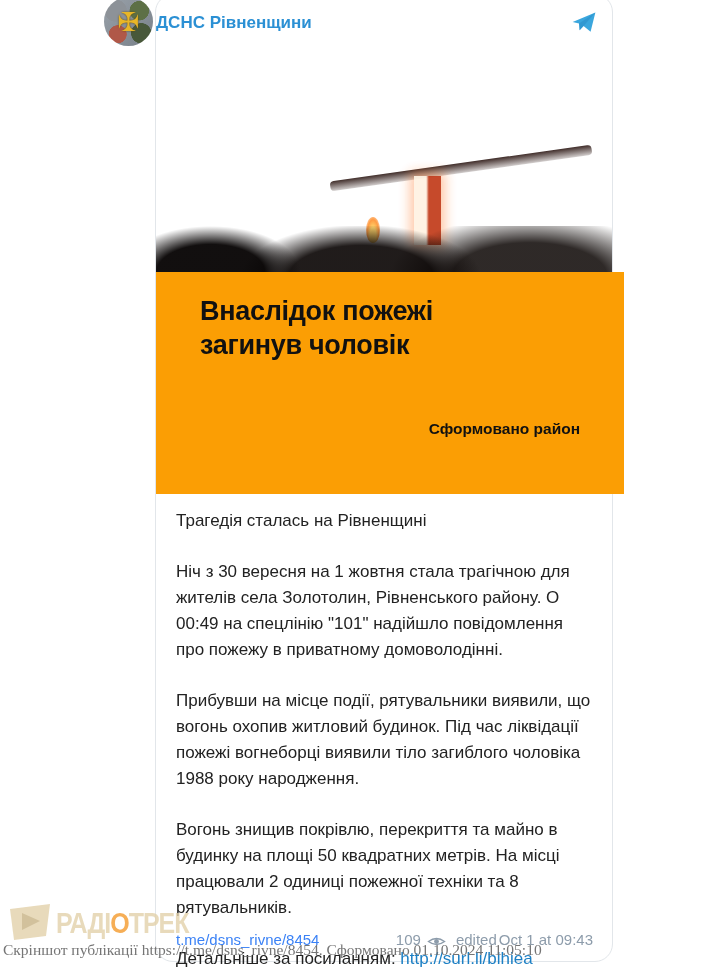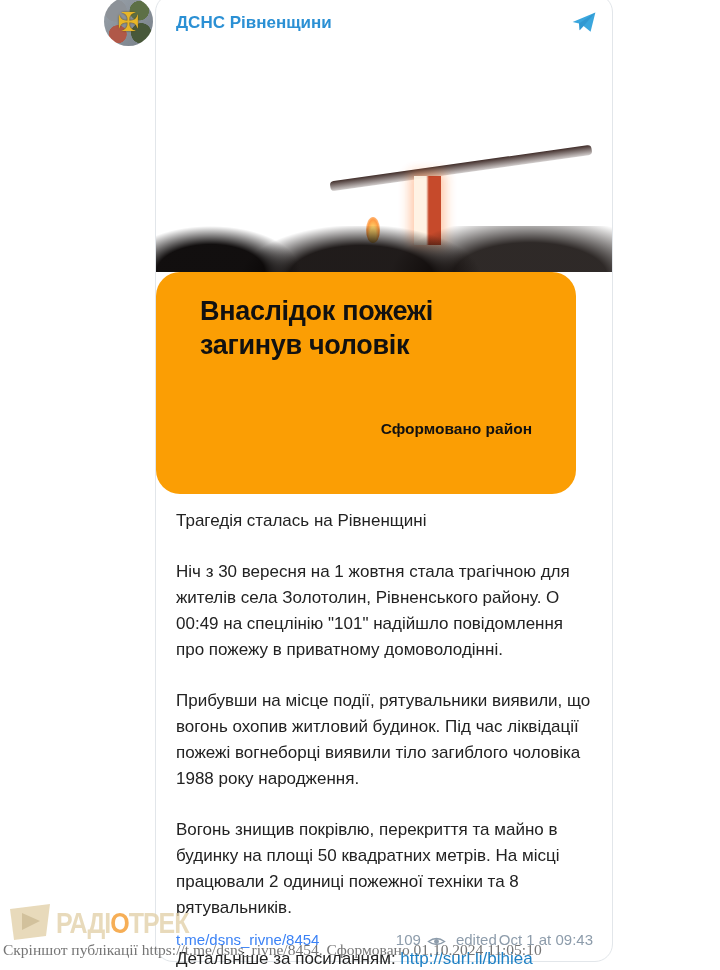--- a/index.html
+++ b/index.html
@@ -6,21 +6,21 @@
   html,body { width:720px; height:970px; background:#ffffff; overflow:hidden;
               font-family:"Liberation Sans", sans-serif; position:relative; }
 
   
   .bubble { position:absolute; left:155px; top:-6px; width:458px; height:968px;
             background:#fff; border:1px solid #e2e6ea; border-radius:18px; z-index:2; }
 
   
   .hdr { position:absolute; left:0; top:6px; width:100%; height:43px; background:#fff;
          border-radius:18px 18px 0 0; display:flex; align-items:center; }
-  .hdr-title { margin-left:20px; color:#2b90d4; font-size:17px; font-weight:bold; }
+  .hdr-title { color:#2b90d4; font-size:17px; font-weight:bold; }
   .hdr-plane { position:absolute; right:14px; top:7px; width:28px; height:28px; cursor:pointer; }
 
   .avatar { position:absolute; left:104px; top:-3px; width:49px; height:49px; border-radius:50%;
             z-index:3; overflow:hidden;
             background:
               radial-gradient(circle at 72% 28%, #5d7046 0 19%, transparent 20%),
               radial-gradient(circle at 24% 28%, #8d9298 0 21%, transparent 22%),
               radial-gradient(circle at 28% 76%, #b05848 0 17%, transparent 18%),
               radial-gradient(circle at 76% 74%, #48583a 0 19%, transparent 20%),
               linear-gradient(135deg,#9aa2aa,#788089);
@@ -47,21 +47,21 @@
   .photo .bush { position:absolute; left:0; bottom:0; width:100%; height:46px;
                  background:
                    radial-gradient(ellipse 90px 46px at 12% 100%, rgba(5,2,2,.95) 0 60%, transparent 100%),
                    radial-gradient(ellipse 120px 52px at 45% 110%, rgba(8,3,2,.9) 0 60%, transparent 100%),
                    radial-gradient(ellipse 140px 60px at 82% 108%, rgba(10,4,2,.85) 0 55%, transparent 100%); }
   .photo .spark { position:absolute; left:46%; top:76%; width:14px; height:26px;
                   background:radial-gradient(ellipse at 50% 70%, #ffd36b 0 30%, rgba(255,130,20,.8) 60%, transparent 100%);
                   border-radius:50%; }
 
   
-  .banner { position:absolute; left:0; top:277px; width:420px; height:222px; background:#FB9E04; color:#111;border-radius:24px; }
+  .banner { position:absolute; left:0; top:277px; width:468px; height:222px; background:#FB9E04; color:#111; }
   .banner-title { position:absolute; left:44px; top:22px; font-size:27px; line-height:34px; font-weight:bold;
                   letter-spacing:-0.3px; }
   .banner-brand { position:absolute; left:44px; top:138px; display:flex; align-items:center; }
   .banner-brand svg { width:36px; height:36px; }
   .brand-txt { margin-left:6px; font-weight:bold; font-size:11px; line-height:13px; letter-spacing:.3px; }
   .banner-region { position:absolute; right:44px; top:148px; font-weight:bold; font-size:15.5px; }
 
   
   .body-txt { position:absolute; left:0; top:499px; width:100%; padding:14px 19px 0 20px;
               font-size:17px; line-height:26px; color:#222; }

